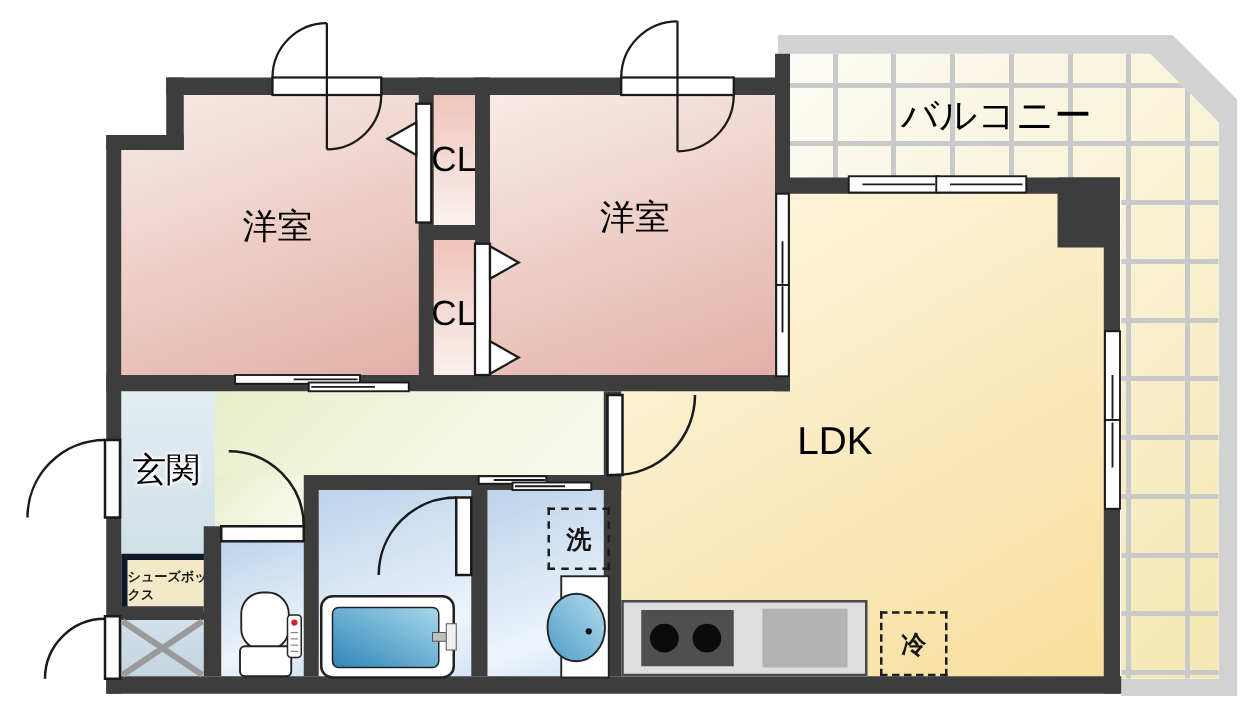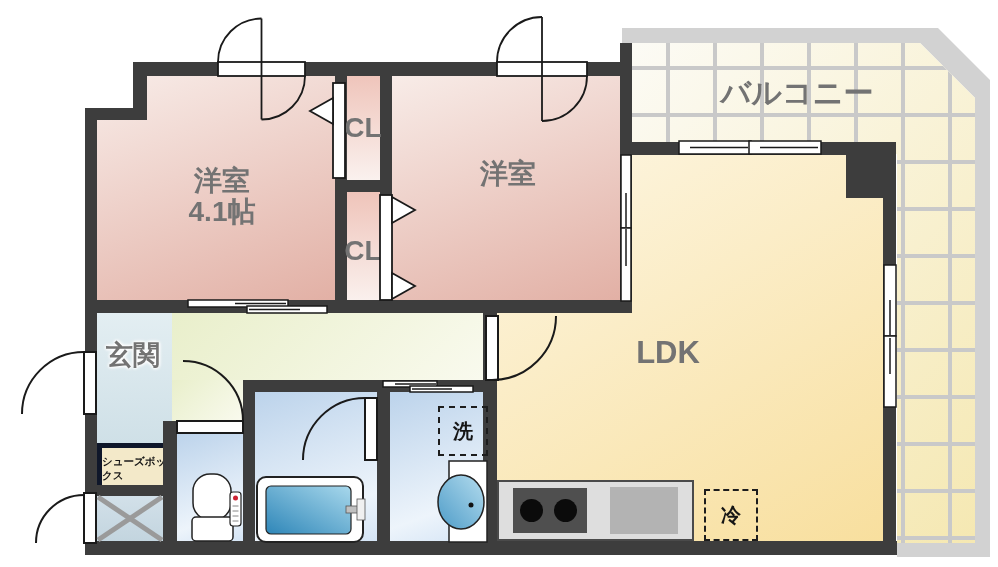--- a/index.html
+++ b/index.html
@@ -20,21 +20,21 @@
   .shoebox{background:var(--shoebox,#f3e9c9);border:5px solid #0f172a;display:flex;align-items:center;justify-content:center;
     font-size:10.5px;font-weight:bold;color:#151515;}
   .band{background:var(--band,#d2d2d2);
     clip-path:polygon(0px 0px,316px 0px,368px 52px,368px 529px,275px 529px,275px 515px,353px 515px,353px 70px,298px 15px,0px 15px);}
   .tiles{
     background:
       repeating-linear-gradient(90deg,rgba(0,0,0,0) 0 34px,var(--grout,#c9c9c9) 34px 38px,rgba(0,0,0,0) 38px 47px),
       repeating-linear-gradient(180deg,rgba(0,0,0,0) 0 23px,var(--grout,#c9c9c9) 23px 27px,rgba(0,0,0,0) 27px 47px),
       linear-gradient(135deg,var(--tile_light,#fcfbf5) 0%,var(--tile_dark,#f5e8b2) 100%);
     clip-path:polygon(0px 0px,288px 0px,343px 55px,343px 500px,265px 500px,265px 111px,0px 111px);}
-  .lbl{position:absolute;font-weight:bold;color:#737373;text-align:center;line-height:1.12;white-space:nowrap;z-index:6;}
+  .lbl{position:absolute;font-weight:normal;color:#000000;text-align:center;line-height:1.12;white-space:nowrap;z-index:6;}
   .lbl span{display:block;}
   .halo{text-shadow:0 0 3px #fff,0 0 3px #fff,0 0 4px #fff,0 0 4px #fff;}
   .dbox{position:absolute;border:2px dashed #1d1d1d;display:flex;align-items:center;justify-content:center;
     font-weight:bold;font-size:20px;color:#151515;z-index:6;}
   .kcounter{background:var(--counter,#dedede);border:2.5px solid #4a4a4a;z-index:4;}
   .kstove{background:var(--stove,#4f4f4f);z-index:5;}
   .ksink{background:var(--sink,#b3b3b3);z-index:5;}
   .kburner{background:#0b0b0b;border-radius:50%;z-index:6;}
   svg.overlay{position:absolute;left:0;top:0;z-index:7;pointer-events:none;}
   .z1{z-index:1}.z2{z-index:2}.z3{z-index:3}
@@ -221,32 +221,31 @@
 
     <g>
       <rect x="449" y="461" width="38" height="81" fill="#ffffff" stroke="#222222" stroke-width="1.5"></rect>
       <ellipse cx="461" cy="502" rx="23" ry="27" fill="url(#basing)" stroke="#222222" stroke-width="1.5"></ellipse>
       <circle cx="471" cy="505" r="2.5" fill="#111111"></circle>
     </g>
   </svg>
 
   <div class="lbl" style="left:137px;top:165px;width:170px;font-size:28px;">
     <span>洋室</span>
-    <span>4.1帖</span>
   </div>
   <div class="lbl" style="left:423px;top:158px;width:170px;font-size:28px;">
     <span>洋室</span>
   </div>
   <div class="lbl" style="left:583px;top:336px;width:170px;font-size:31px;">
     <span>LDK</span>
   </div>
   <div class="lbl" style="left:672px;top:76px;width:250px;font-size:30px;">
     <span>バルコニー</span>
   </div>
-  <div class="lbl halo" style="left:94px;top:340px;width:78px;font-size:27px;">
+  <div class="lbl halo" style="left:94px;top:361px;width:78px;font-size:27px;">
     <span>玄関</span>
   </div>
   <div class="lbl" style="left:340px;top:112px;width:46px;font-size:28px;">
     <span>CL</span>
   </div>
   <div class="lbl" style="left:340px;top:235px;width:46px;font-size:28px;">
     <span>CL</span>
   </div>
 
 </div>

